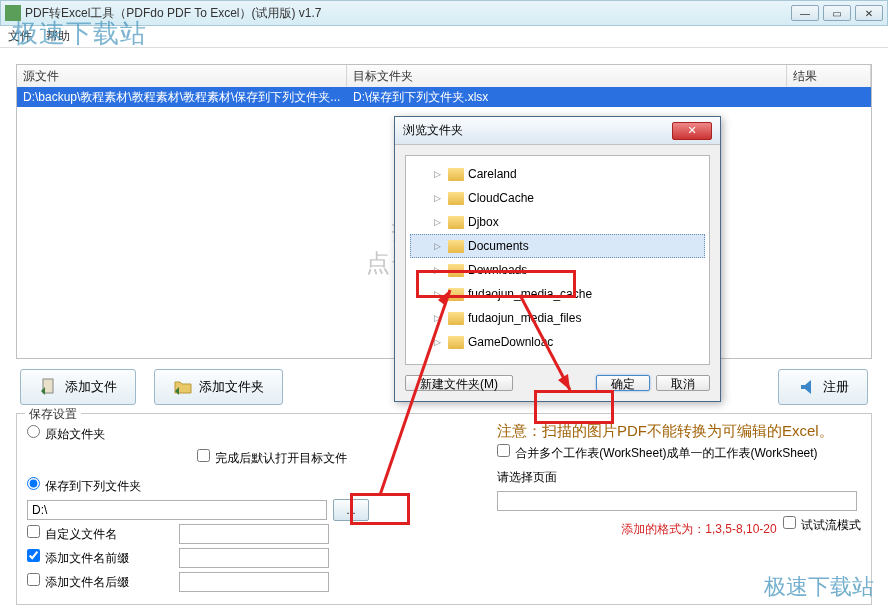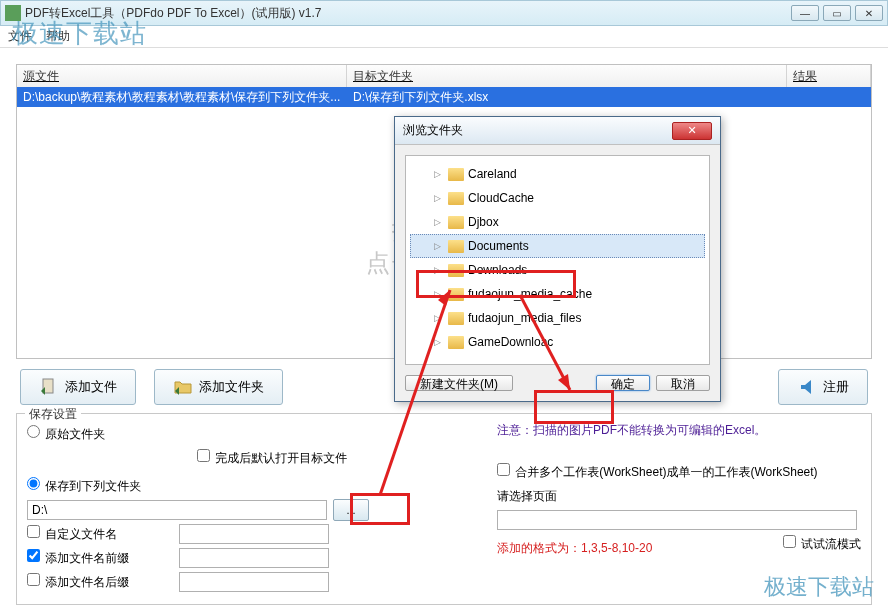--- a/index.html
+++ b/index.html
@@ -9,21 +9,21 @@
 .titlebar .app-icon { width: 16px; height: 16px; background: #5a9e5a; margin-right: 4px; }
 .titlebar .title-text { flex: 1; }
 .win-btns { display: flex; gap: 4px; }
 .win-btn { width: 28px; height: 16px; border: 1px solid #8aa8b8; background: linear-gradient(#f2f8fb, #d8e8f0); font-size: 10px; display: flex; align-items: center; justify-content: center; border-radius: 2px; cursor: pointer; }
 
 .menubar { height: 22px; display: flex; align-items: center; padding: 0 8px; font-size: 12px; gap: 14px; color: #333; border-bottom: 1px solid #ddd; }
 
 .main { padding: 16px; position: relative; }
 
 .table-wrap { border: 1px solid #c0c0c0; height: 295px; background: #fff; position: relative; }
-.thead { display: flex; height: 22px; background: linear-gradient(#fdfdfd, #f0f0f0); font-size: 12px; text-decoration: underline; }
+.thead { display: flex; height: 22px; background: linear-gradient(#fdfdfd, #f0f0f0); font-size: 12px; }
 .th { border-right: 1px solid #d4d4d4; padding: 3px 6px; color: #333; }
 .th1 { width: 330px; }
 .th2 { width: 440px; }
 .th3 { flex: 1; }
 .trow { display: flex; height: 20px; font-size: 12px; background: #2a70e0; color: #fff; }
 .td { padding: 2px 6px; overflow: hidden; white-space: nowrap; }
 .td1 { width: 330px; }
 .td2 { width: 440px; }
 .td3 { flex: 1; }
 
@@ -38,21 +38,21 @@
 .settings-title { position: absolute; top: -8px; left: 8px; background: #fff; padding: 0 4px; font-size: 12px; color: #333; }
 .settings-grid { display: flex; }
 .col-left { width: 360px; }
 .col-right { flex: 1; padding-left: 110px; }
 .row { display: flex; align-items: center; height: 24px; gap: 6px; }
 .row input[type=text] { height: 20px; border: 1px solid #b0b0b0; padding: 0 4px; font-size: 12px; }
 .row label { cursor: pointer; }
 
 .browse-btn { width: 36px; height: 22px; background: linear-gradient(#fbfdfe, #d8e8f0); border: 1px solid #8fa8b8; border-radius: 2px; font-size: 11px; cursor: pointer; }
 
-.note-red { color: #4c1d95; font-size: 12px; margin-bottom: 21px; }
+.note-red { color: #a16207; font-size: 15px; margin-bottom: 0; }
 .red-text { color: #d62020; font-size: 12px; margin-top: 8px; }
 
 
 .dialog { position: absolute; left: 394px; top: 116px; width: 327px; border: 1px solid #4a6a8a; background: #f0f0f0; box-shadow: 2px 2px 8px rgba(0,0,0,0.3); z-index: 100; }
 .dlg-title { height: 28px; background: linear-gradient(#fafcfe, #dce8f2); display: flex; align-items: center; padding: 0 8px; font-size: 12px; border-bottom: 1px solid #c0c0c0; }
 .dlg-title .t { flex: 1; }
 .dlg-close { width: 40px; height: 18px; background: linear-gradient(#e88, #c33); border: 1px solid #a22; color: #fff; font-size: 11px; display: flex; align-items: center; justify-content: center; border-radius: 2px; cursor: pointer; }
 .dlg-body { padding: 10px; }
 .tree-box { border: 1px solid #b8b8b8; background: #fff; height: 210px; padding: 6px 4px; overflow: hidden; }
 .tree-item { display: flex; align-items: center; height: 24px; font-size: 12px; padding-left: 24px; gap: 4px; cursor: pointer; }
@@ -178,21 +178,21 @@
         <div class="note-red">注意：扫描的图片PDF不能转换为可编辑的Excel。</div>
         <div class="row">
           <label><input type="checkbox" style=""> <span>合并多个工作表(WorkSheet)成单一的工作表(WorkSheet)</span></label>
         </div>
         <div class="row">
             <span>请选择页面</span>
           </div>
         <div class="row">
             <input type="text" style="width: 360px;">
           </div>
-        <div class="row" style="justify-content:space-between">
+        <div class="row" style="justify-content:flex-end">
           <span class="red-text">添加的格式为：1,3,5-8,10-20</span>
           <label><input type="checkbox" style=""> <span>试试流模式</span></label>
         </div>
       </div>
     </div>
   </div>
 </div>
 
 <div class="dialog">
   <div class="dlg-title">

